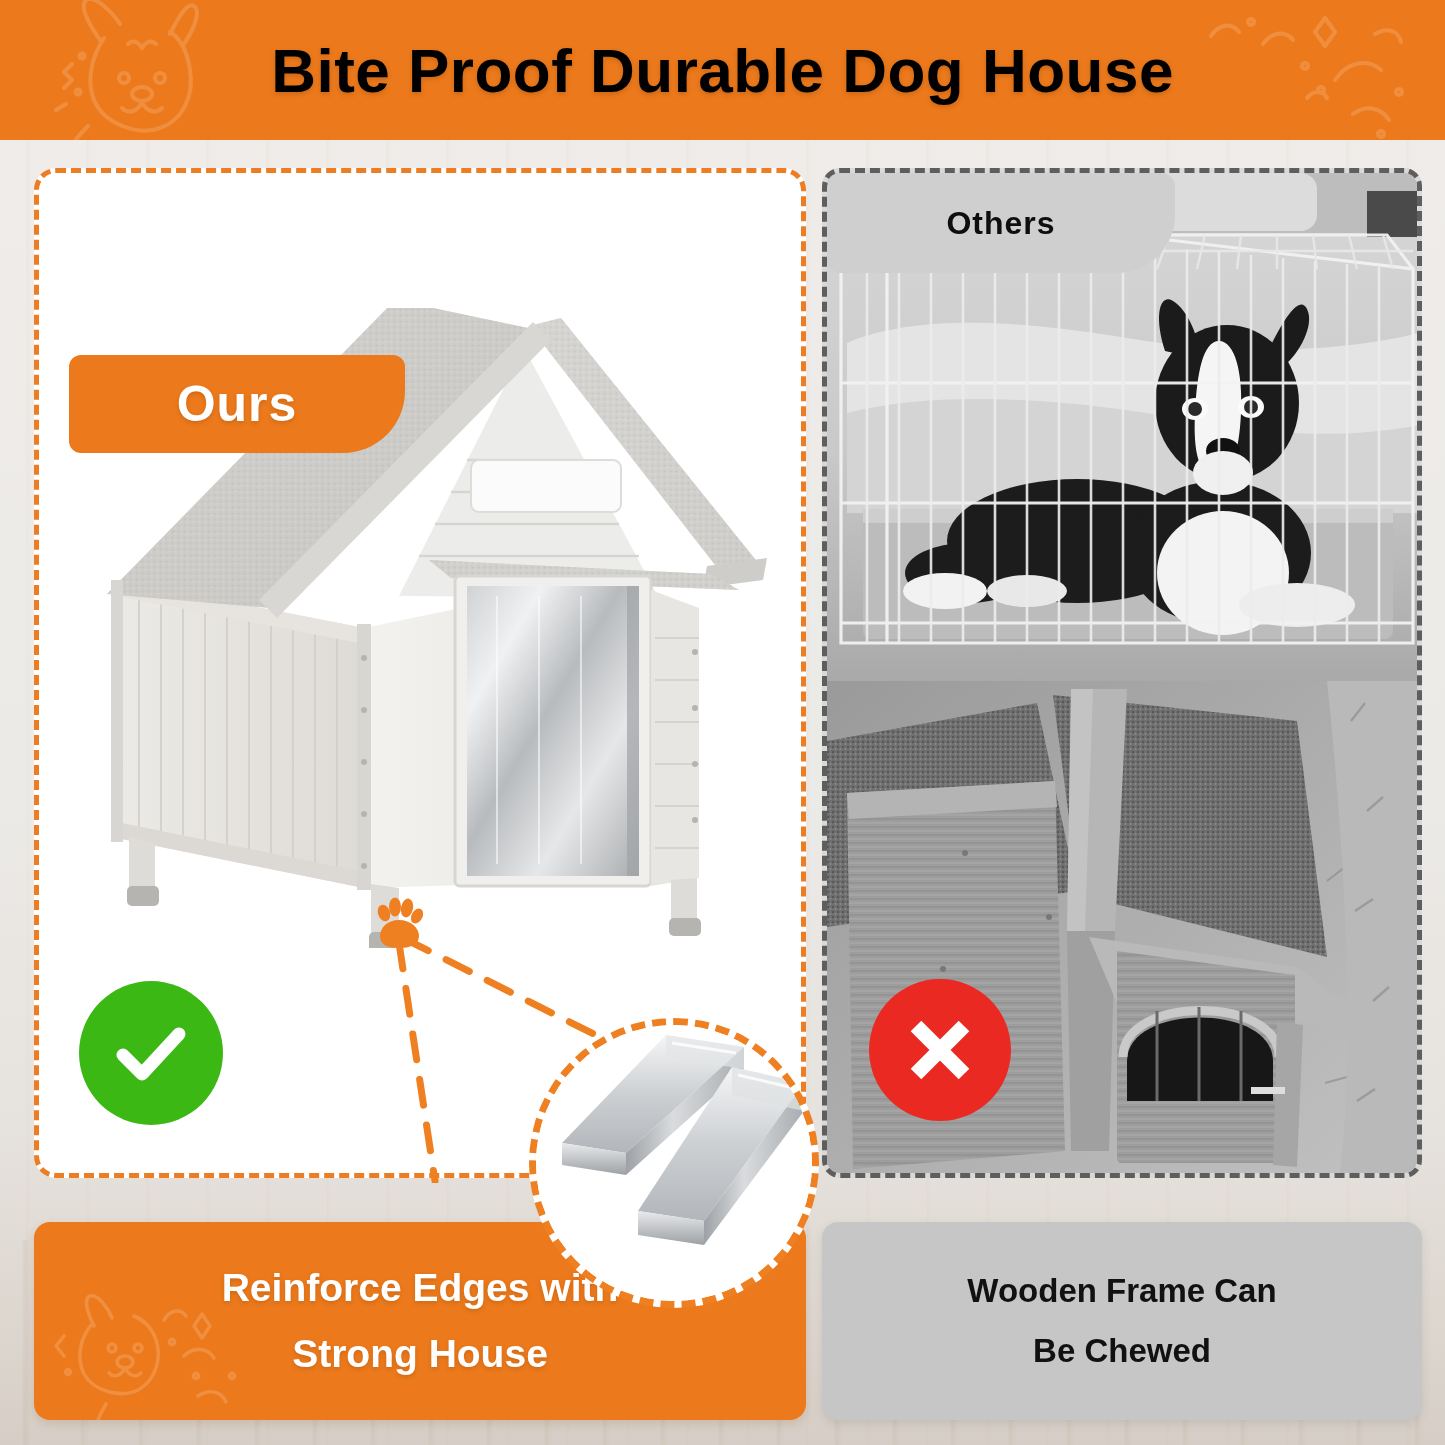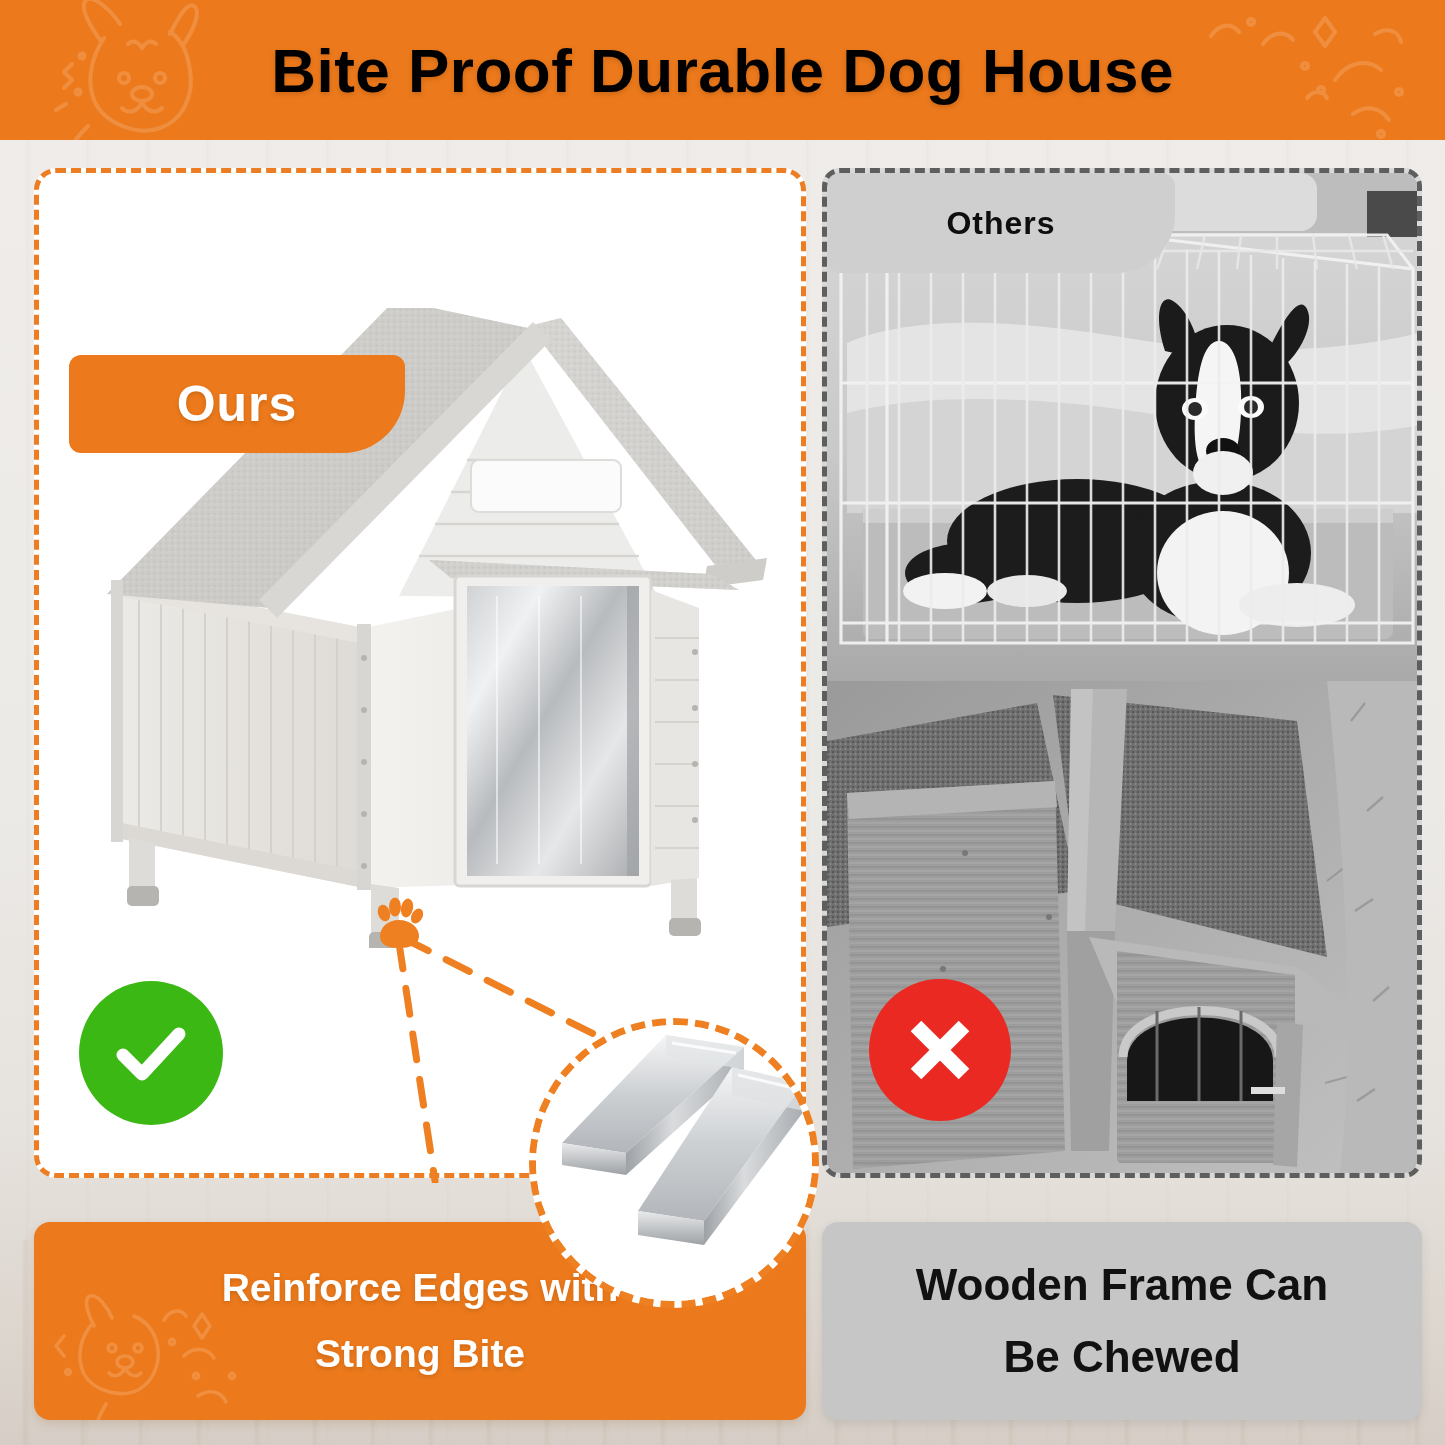--- a/index.html
+++ b/index.html
@@ -202,21 +202,21 @@
     width: 600px; height: 198px;
     background: #c6c6c6;
     border-radius: 16px;
     box-shadow: 0 4px 10px rgba(120,120,120,.2);
     display: flex; flex-direction: column;
     align-items: center; justify-content: center;
     gap: 22px;
   }
   .caption-right .cap-line {
     color: #111111;
-    font-size: 44px;
+    font-size: 33px;
     font-weight: bold;
   }
 </style>
 </head>
 <body>
 
 <div class="page">
   <div class="bg-texture"></div>
   <div class="bg-texture bottom"></div>
 
@@ -638,21 +638,21 @@
         <path d="M118 40 C124 30 134 28 140 36"></path>
         <path d="M156 34 l8 12 l-8 12 l-8 -12 z"></path>
         <path d="M138 76 C148 66 162 68 168 78"></path>
         <circle cx="126" cy="62" r="2.6"></circle>
           <circle cx="150" cy="96" r="2.6"></circle>
         <path d="M152 116 C164 108 176 112 180 122"></path>
         <circle cx="186" cy="96" r="2.6"></circle>
       </g>
     </svg>
     <div class="cap-line">Reinforce Edges with</div>
-    <div class="cap-line">Strong Bite</div>
+    <div class="cap-line">Strong House</div>
   </div>
 
   <div class="caption-right">
     <div class="cap-line">Wooden Frame Can</div>
     <div class="cap-line">Be Chewed</div>
   </div>
 
 </div>
 
 </body></html>

